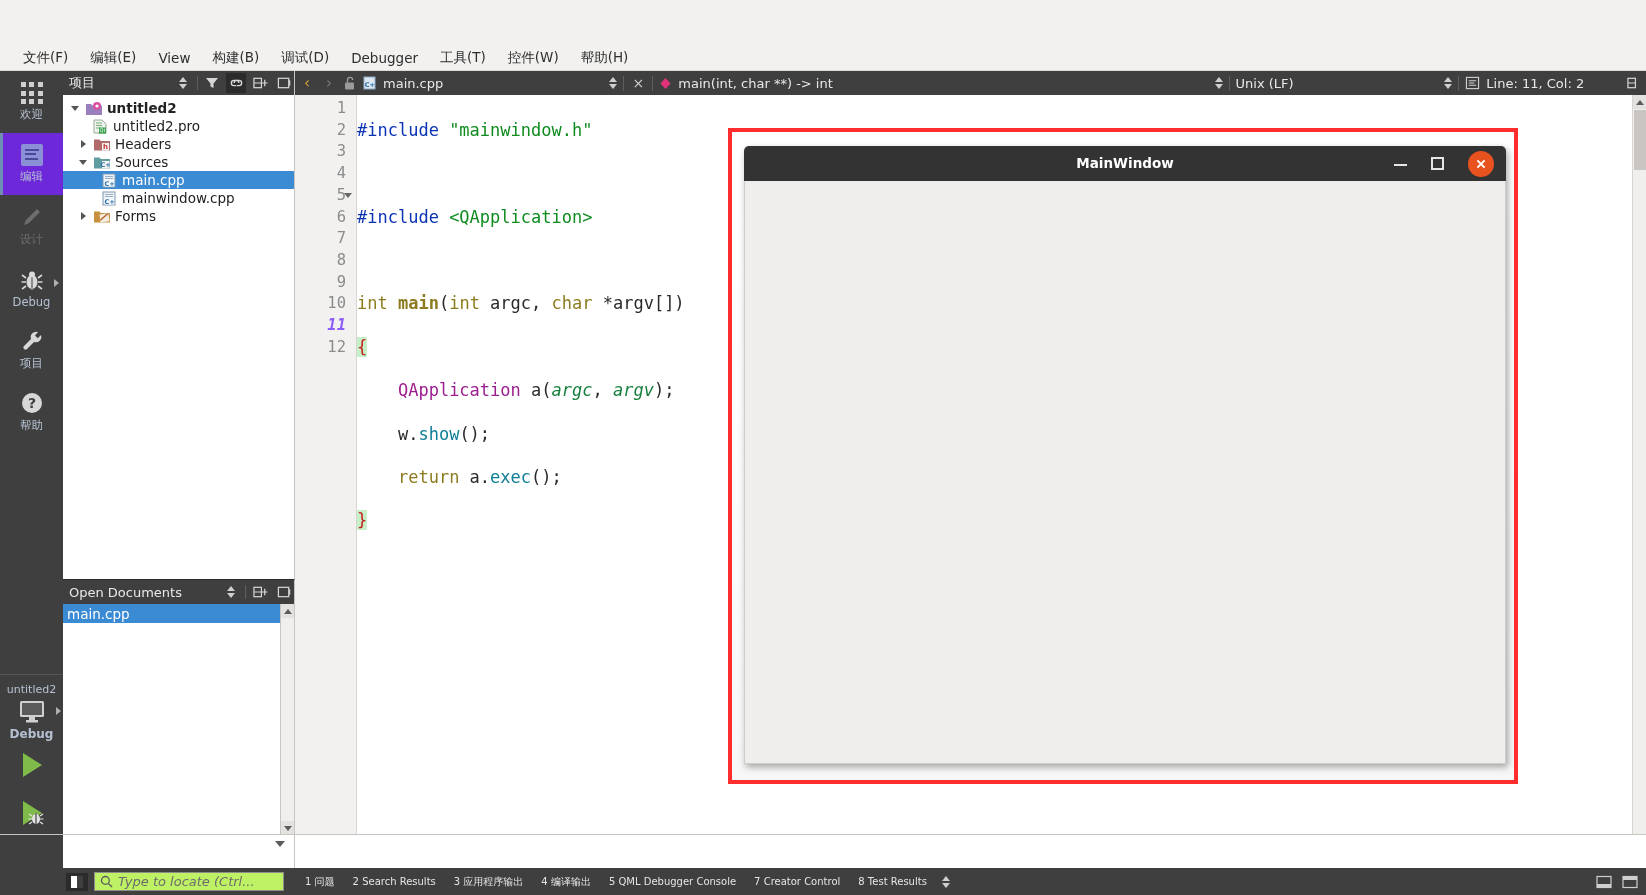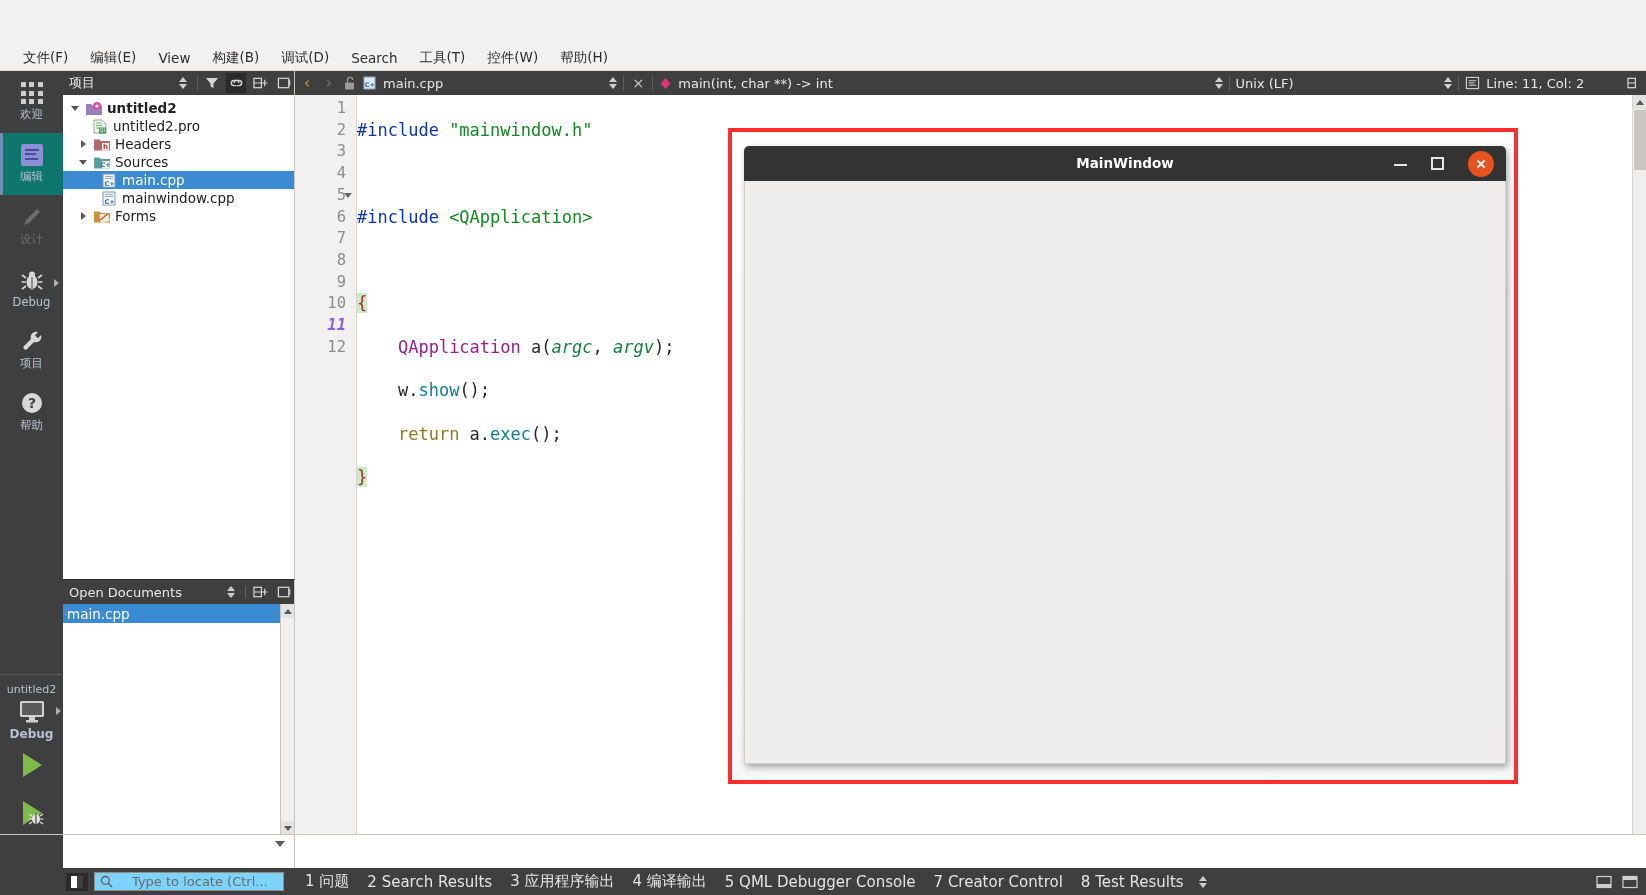--- a/index.html
+++ b/index.html
@@ -50,21 +50,21 @@
   
   .modebar {
     position: absolute; left: 0; top: 71px; width: 63px; height: 824px;
     background: #3f3f3f;
   }
   .mode-item {
     width: 63px; height: 62px; position: relative;
     display: flex; flex-direction: column; align-items: center; justify-content: center;
     cursor: pointer; gap: 3px;
   }
-  .mode-item.active { background: #0f766e; }
+  .mode-item.active { background: #6d28d9; }
   .mode-item.active::before {
     content:""; position:absolute; left:0; top:0; width:3px; height:100%; background:#6e8eb4;
   }
   .mode-label { font-size: 11.5px; color: #b6c2d2; }
   .mode-item.disabled .mode-label { color: #6d6d6d; }
   .mode-arrow {
     position: absolute; right: 4px; top: 22px;
     width: 0; height: 0; border-left: 5px solid #b0b0b0;
     border-top: 4px solid transparent; border-bottom: 4px solid transparent;
   }
@@ -242,28 +242,28 @@
     position: absolute; left: 0; bottom: 0; width: 1646px; height: 27px;
     background: #3f3f3f; display:flex; align-items:center;
   }
   .loc-toggle {
     width: 22px; height: 18px; margin-left: 66px; background:#2b2b2b;
     display:flex; align-items:center; justify-content:center; cursor:pointer;
   }
   .loc-toggle .half { width:12px; height:12px; background:#ffffff; position:relative; }
   .loc-toggle .half::after{ content:""; position:absolute; right:0; top:0; width:6px; height:12px; background:#3f3f3f; }
   .locator {
-    margin-left: 6px; width: 190px; height: 19px; background:#7dd3fc;
-    display:flex; align-items:center; gap:19px; padding: 0 5px;
-    border: 1px solid #8f8d8a; cursor: text;
+    margin-left: 6px; width: 190px; height: 19px; background:#bef264;
+    display:flex; align-items:center; gap:5px; padding: 0 5px;
+    border: 1px solid #8f8d8a; cursor: text; font-style: italic;
   }
   .locator .ph { font-size: 13px; color: #6b6b6b; white-space: nowrap; overflow: hidden; }
   .out-btns { display:flex; align-items:center; gap: 0px; margin-left: 12px; }
   .out-btn {
-    font-size: 15px; color:#e5e5e5; padding: 3px 9px; cursor:pointer; white-space: nowrap;
+    font-size: 10px; color:#e5e5e5; padding: 3px 9px; cursor:pointer; white-space: nowrap;
   }
   .out-btn .num { color:#e5e5e5; }
   .status-right { position:absolute; right: 8px; display:flex; align-items:center; gap: 10px; }
   .sr-ic { width: 16px; height: 14px; cursor: pointer; }
 
   .above-status {
     position: absolute; left: 0; bottom: 27px; width: 1646px; height: 34px;
     background: #ffffff; border-top: 1px solid #c8c5c1;
   }
   .as-left { position:absolute; left:0; top:0; width:63px; height:34px; background:#3f3f3f; }
@@ -280,21 +280,21 @@
 
 <div id="app">
 
 
   <div class="menubar">
     <div class="menu-item"><span>文件(F)</span></div>
     <div class="menu-item"><span>编辑(E)</span></div>
     <div class="menu-item"><span>View</span></div>
     <div class="menu-item"><span>构建(B)</span></div>
     <div class="menu-item"><span>调试(D)</span></div>
-    <div class="menu-item"><span>Search</span></div>
+    <div class="menu-item"><span>Debugger</span></div>
     <div class="menu-item"><span>工具(T)</span></div>
     <div class="menu-item"><span>控件(W)</span></div>
     <div class="menu-item"><span>帮助(H)</span></div>
   </div>
 
   <div class="modebar">
     <div class="mode-item">
       <div class="ic-welcome"></div>
       <div class="mode-label">欢迎</div>
     </div>
@@ -586,20 +586,21 @@
       <div class="lnum" style="top:198.3px">10</div>
       <div class="lnum cur" style="top:220px">11</div>
       <div class="lnum" style="top:241.7px">12</div>
     </div>
 
     <div class="code">
 <div><span class="k-pre">#include </span><span class="k-str">"mainwindow.h"</span></div>
 <div>&nbsp;</div>
 <div><span class="k-pre">#include </span><span class="k-str">&lt;QApplication&gt;</span></div>
 <div>&nbsp;</div>
+<div><span class="k-type">int </span><span class="k-fn">main</span><span class="k-plain">(</span><span class="k-type">int</span><span class="k-plain"> argc, </span><span class="k-type">char</span><span class="k-plain"> *argv[])</span></div>
 <div><span class="k-brace">{</span></div>
 <div><span class="k-plain">    </span><span class="k-cls">QApplication</span><span class="k-plain"> a(</span><span class="k-var">argc</span><span class="k-plain">, </span><span class="k-var">argv</span><span class="k-plain">);</span></div>
 <div><span class="k-plain">    w.</span><span class="k-mem">show</span><span class="k-plain">();</span></div>
 <div><span class="k-plain">    </span><span class="k-type">return</span><span class="k-plain"> a.</span><span class="k-mem">exec</span><span class="k-plain">();</span></div>
 <div><span class="k-brace">}</span></div>
 <div>&nbsp;</div>
     </div>
 
     <div class="ed-scroll">
       <div class="sb-up">

